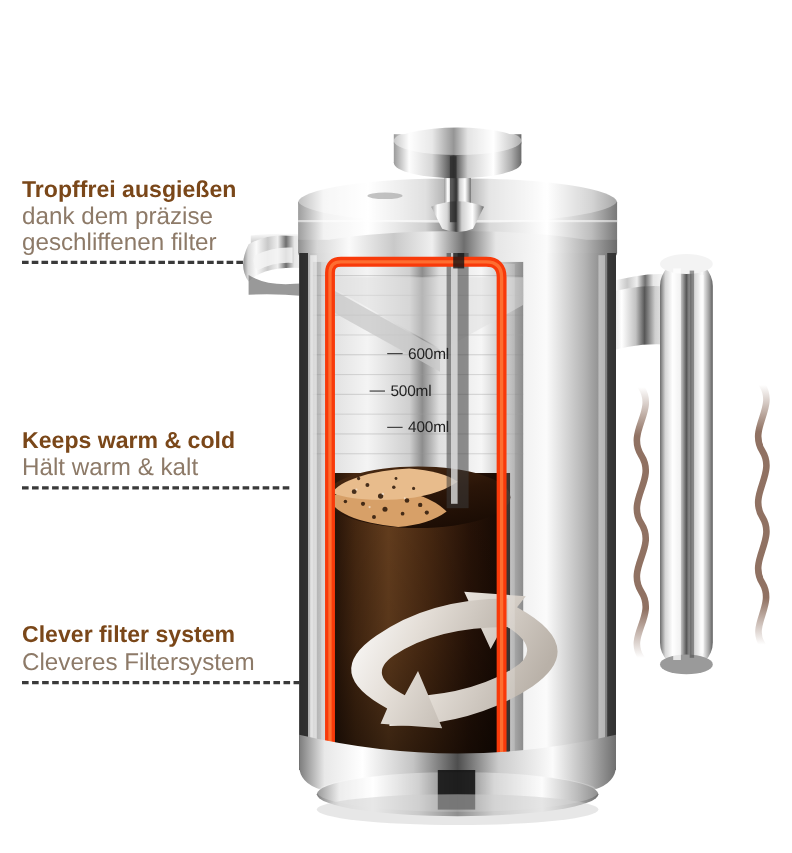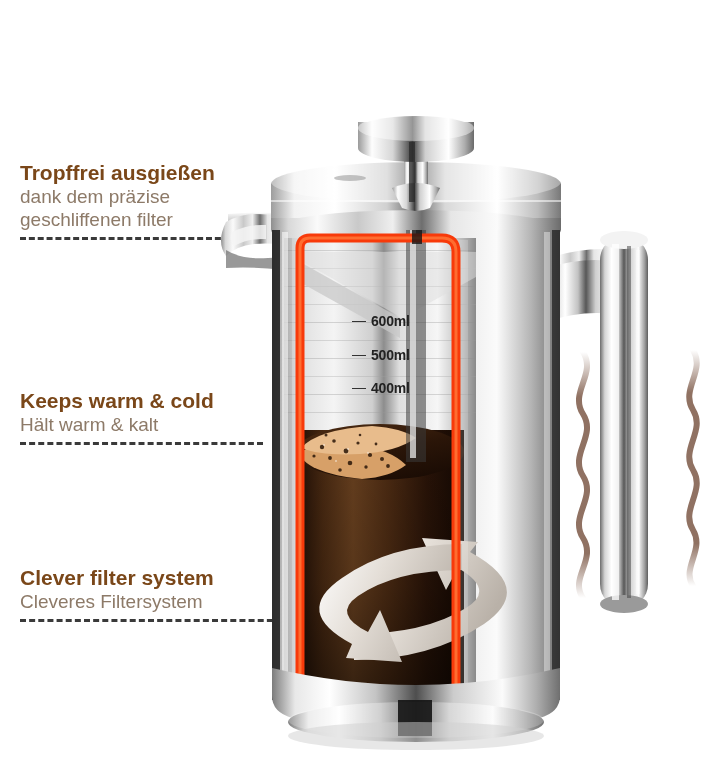--- a/index.html
+++ b/index.html
@@ -26,45 +26,45 @@
     font-size:39px;font-weight:normal;color:#8a5a2b;letter-spacing:-0.2px;
     line-height:44px;white-space:nowrap;margin-top:-2px;
   }
 
   
   .feat{position:absolute;left:20px;}
   .feat .f-title{
     font-size:21px;font-weight:bold;color:#7a4719;line-height:25px;white-space:nowrap;
   }
   .feat .f-sub{
-    font-size:19px;font-weight:normal;color:#8d7a68;line-height:23px;white-space:nowrap;
+    font-size:22px;font-weight:normal;color:#8d7a68;line-height:23px;white-space:nowrap;
   }
   .feat .f-dash{
     margin-top:6px;height:0;border-top:3px dashed #3a3a3a;
   }
   #feat-0{top:160px;}
   #feat-0 .f-dash{width:254px;}
   #feat-1{top:388px;}
   #feat-1 .f-dash{width:243px;}
   #feat-2{top:565px;}
   #feat-2 .f-dash{width:262px;}
 
   
-  .product{position:absolute;left:0;top:0;width:628px;height:775px;font-weight:bold;}
+  .product{position:absolute;left:0;top:0;width:628px;height:775px;}
   .product svg{position:absolute;left:0;top:0;}
 
   
   .vol{
     position:absolute;font-size:14px;color:#222;font-family:"Liberation Sans",sans-serif;
     white-space:nowrap;letter-spacing:-0.2px;
   }
   .vol .tick{display:inline-block;width:14px;border-top:1.6px solid #333;
     vertical-align:middle;margin-right:5px;margin-bottom:2px;}
   #vol-0{left:352px;top:313px;}
-  #vol-1{left:352px;top:347px;}
+  #vol-1{left:336px;top:347px;}
   #vol-2{left:352px;top:380px;text-align:right;}
 </style>
 </head>
 <body>
 
 <div class="stage">
 
 
   <div class="feat" id="feat-0">
     <div class="f-title">Tropffrei ausgießen</div>

